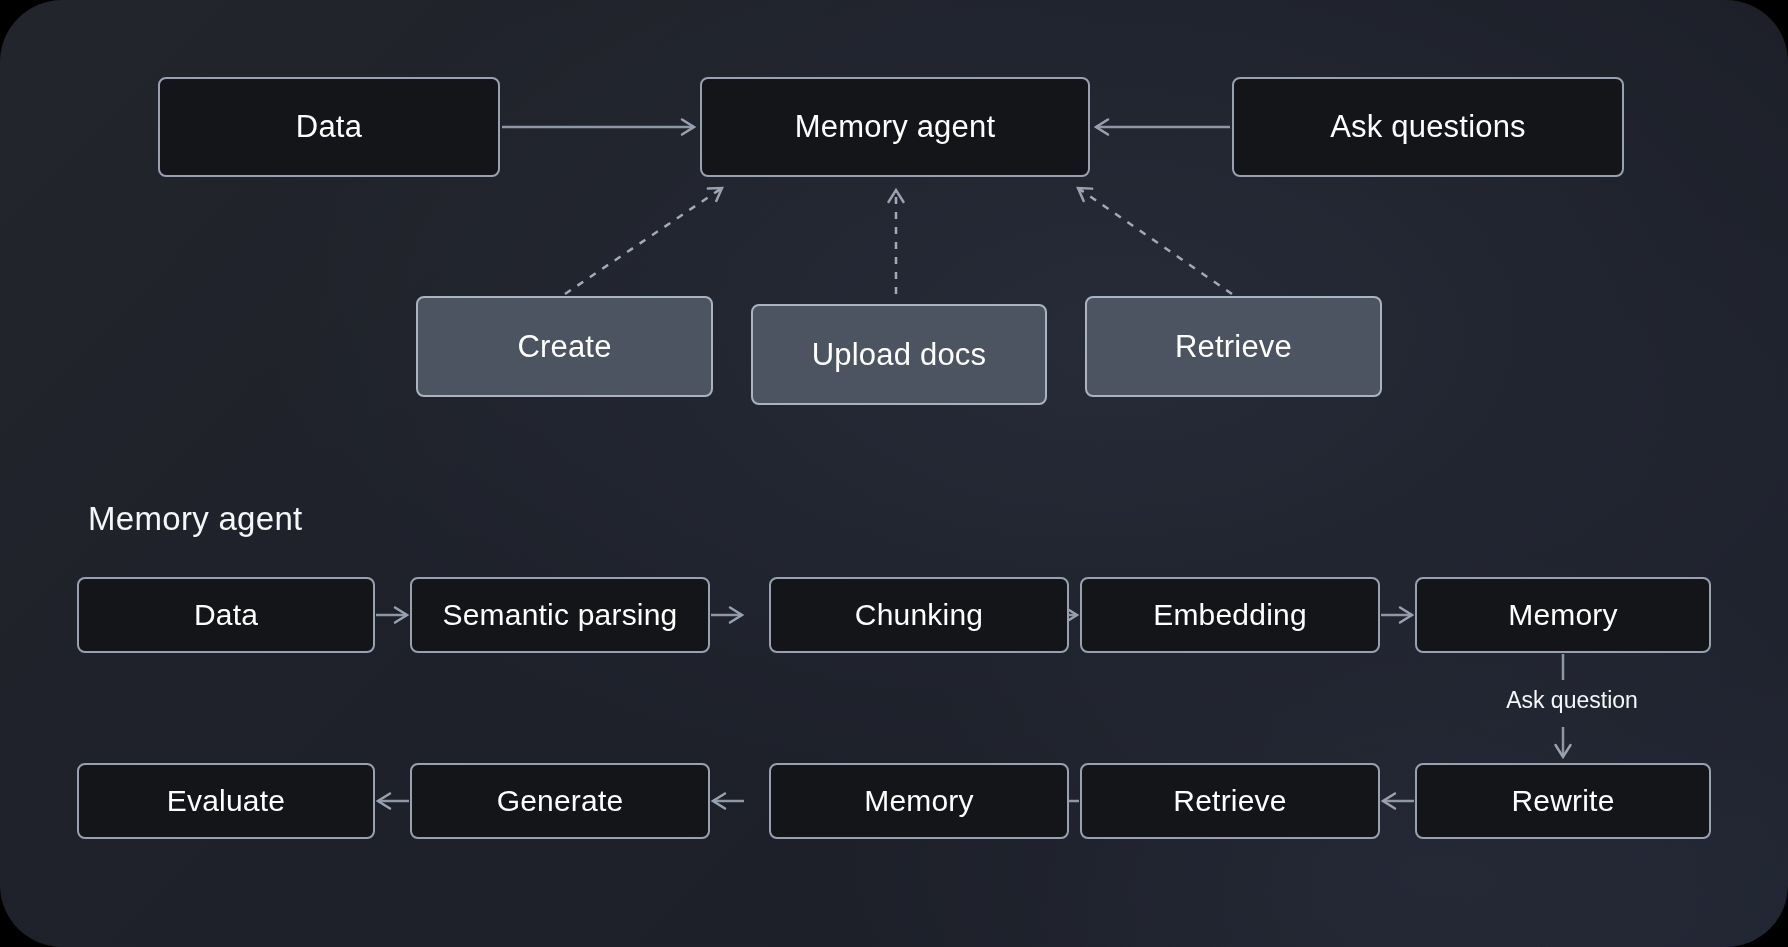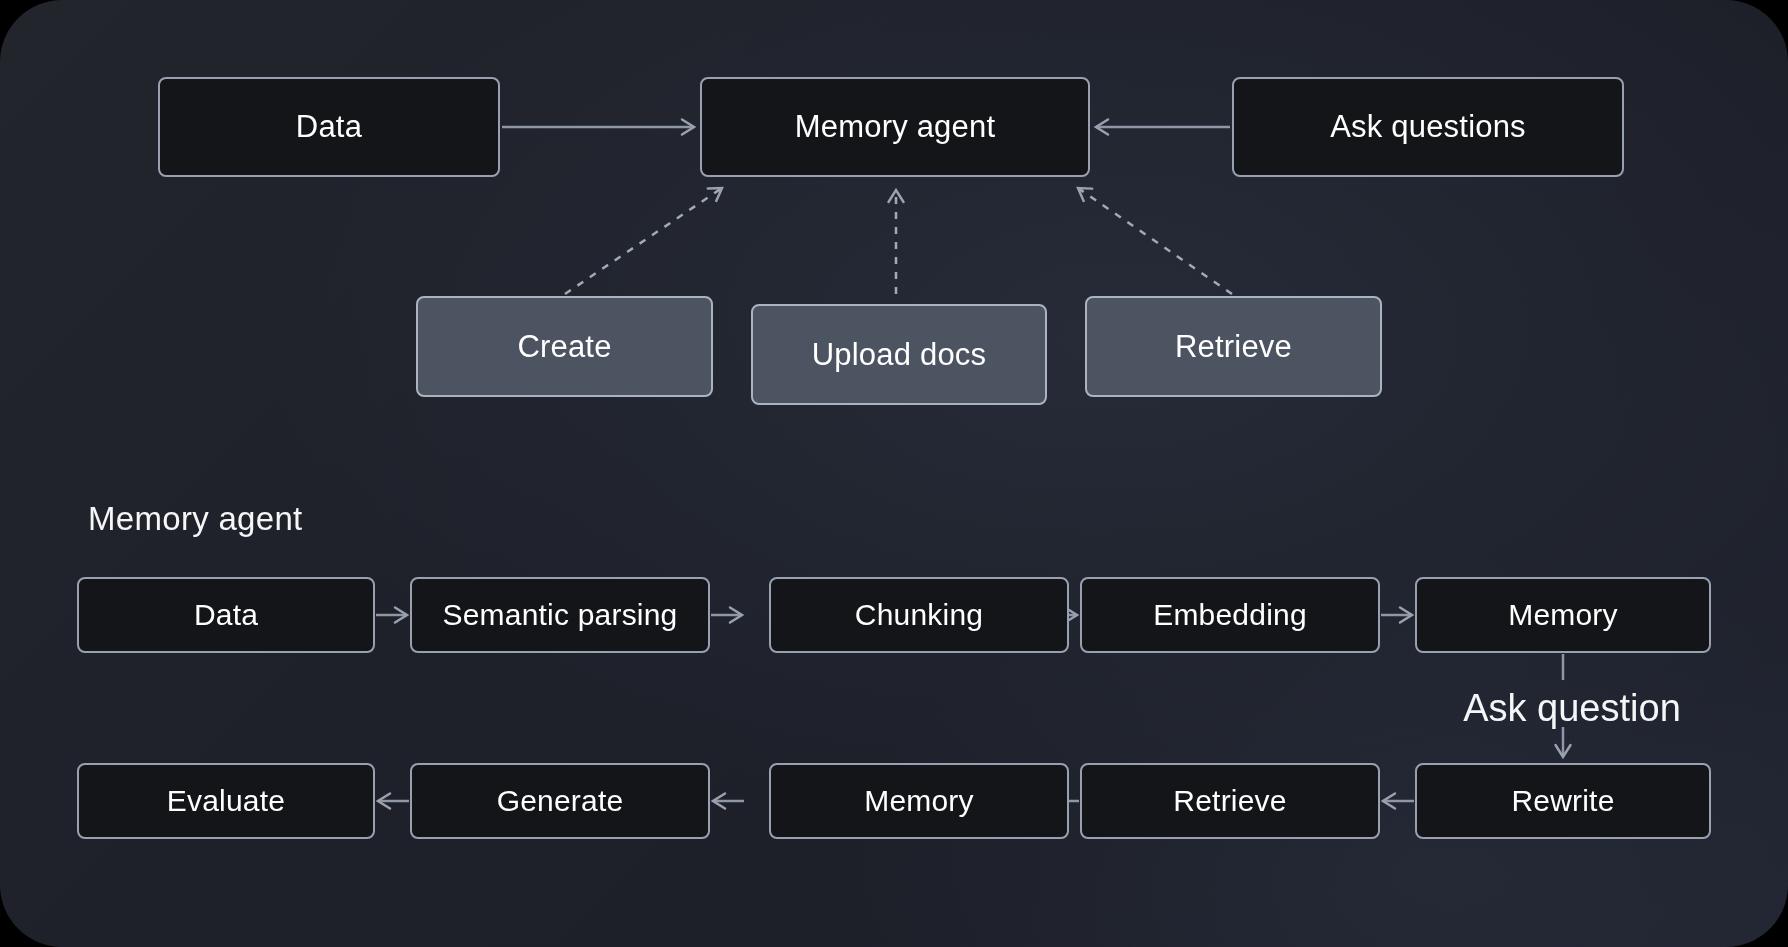--- a/index.html
+++ b/index.html
@@ -46,21 +46,21 @@
   .row2{top:763px;height:76px;}
   .c1{left:77px;  width:298px;}
   .c2{left:410px; width:300px;}
   .c3{left:745px; width:300px;margin-left:24px;}
   .c4{left:1080px;width:300px;}
   .c5{left:1415px;width:296px;}
   .row1.node,.row2.node{font-size:30px;}
 
   .conn-label{
     position:absolute;left:1452px;top:687px;width:240px;
-    text-align:center;color:#f5f6f8;font-size:38px;
+    text-align:center;color:#f5f6f8;font-size:23px;
   }
 </style>
 </head>
 <body>
 
 <div class="canvas">
 
   <svg class="wires" width="1788" height="947" viewBox="0 0 1788 947">
     <defs>
       <marker id="ah" orient="auto" markerUnits="userSpaceOnUse" markerWidth="30" markerHeight="30" refX="0" refY="0" viewBox="-15 -15 30 30">

